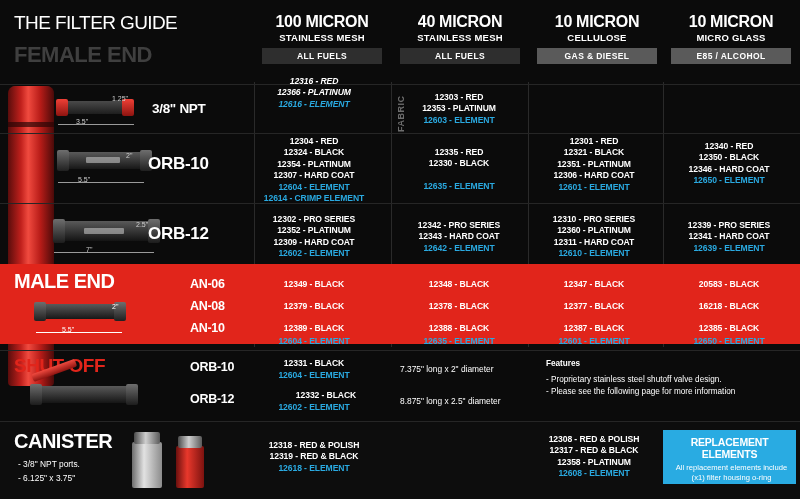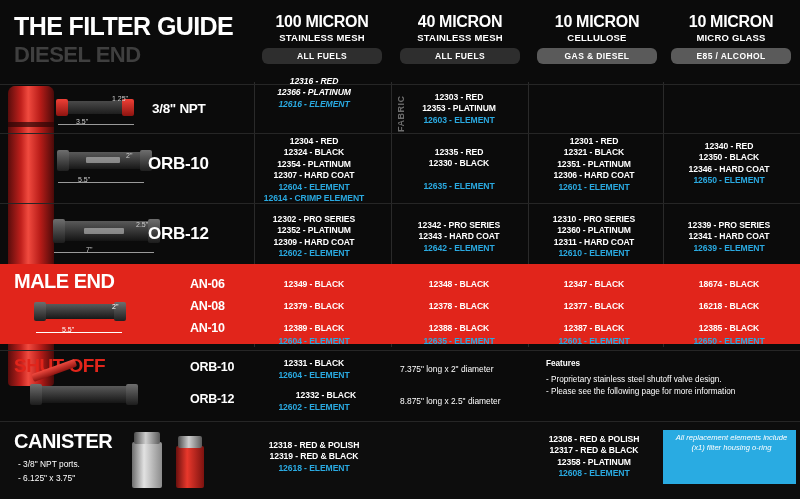--- a/index.html
+++ b/index.html
@@ -4,30 +4,30 @@
 <style>
   html,body{margin:0;padding:0;background:#000;}
   body{width:800px;height:499px;overflow:hidden;
        font-family:"Liberation Sans",sans-serif;color:#fff;}
   .page{position:relative;width:800px;height:499px;background:#0b0b0b;}
   .blue{color:#2aa9e0;}
   .wht{color:#ffffff;}
 
   
   .hdr{position:absolute;left:0;top:0;width:800px;height:78px;}
-  .title{position:absolute;left:14px;top:12px;font-size:25px;font-weight:bold;
+  .title{position:absolute;left:14px;top:12px;font-size:19px;font-weight:normal;
          letter-spacing:-.6px;}
   .subtitle{position:absolute;left:14px;top:42px;font-size:22px;font-weight:bold;
             color:#3f3f3f;letter-spacing:-.5px;}
 
   .colhead{position:absolute;top:14px;text-align:center;}
   .colhead .n{font-size:16px;font-weight:bold;letter-spacing:-.3px;line-height:16px;}
   .colhead .s{font-size:9.5px;font-weight:bold;letter-spacing:.2px;margin-top:2px;}
   .colhead .tag{margin-top:5px;font-size:8.5px;font-weight:bold;letter-spacing:.4px;
-      padding:3px 0;color:#fff;border-radius:6px;}
+      padding:3px 0;color:#fff;}
   .tag.dark{background:#2e2e2e;}
   .tag.grey{background:#5a5a5a;}
 
   
   .rowline{position:absolute;left:0;width:800px;height:1px;background:#262626;}
   .vline{position:absolute;width:1px;background:#2a2a2a;}
 
   .rowlabel{position:absolute;font-weight:bold;letter-spacing:-.3px;}
 
   .cell{position:absolute;font-size:8.6px;line-height:11.4px;font-weight:bold;
@@ -39,21 +39,21 @@
   .shuthdr{position:absolute;font-size:19px;font-weight:bold;color:#e1251b;letter-spacing:-.5px;}
 
   
   .canband{position:absolute;left:0;width:800px;background:#0d0d0d;}
   .canhdr{position:absolute;font-size:20px;font-weight:bold;letter-spacing:-.5px;}
 
   .feat{position:absolute;font-size:8.2px;line-height:12px;color:#fff;}
 
   .repl{position:absolute;background:#29abe2;color:#fff;text-align:center;}
   .repl .t{font-size:10.5px;font-weight:bold;letter-spacing:-.2px;padding-top:6px;}
-  .repl .d{font-size:7.6px;line-height:10px;padding:3px 4px 6px 8px;font-style:italic;}
+  .repl .d{font-size:7.6px;line-height:10px;padding:3px 4px 6px 8px;}
 
   
   .bottle{position:absolute;left:8px;top:86px;width:46px;height:300px;
           background:linear-gradient(90deg,#5a0d0c 0%,#c0201c 28%,#f04a3f 44%,#b81c18 70%,#4a0a09 100%);
           border-radius:8px 8px 4px 4px;}
   .bottle:after{content:"";position:absolute;left:0;top:36px;width:46px;height:5px;
           background:#2a0605;opacity:.7;}
   .cap{position:absolute;left:8px;top:86px;width:46px;height:16px;
        background:linear-gradient(90deg,#3b0807,#e04f43 45%,#3b0807);border-radius:7px 7px 0 0;}
 
@@ -67,21 +67,21 @@
 
   .smallnote{position:absolute;font-size:8.4px;color:#fff;line-height:12px;}
 </style>
 </head>
 <body>
 
 <div class="page">
 
   <div class="hdr">
     <div class="title">THE FILTER GUIDE</div>
-    <div class="subtitle">DIESEL END</div>
+    <div class="subtitle">FEMALE END</div>
 
     <div class="colhead" style="left:262px;width:120px;">
       <div class="n">100 MICRON</div>
       <div class="s">STAINLESS MESH</div>
       <div class="tag dark">ALL FUELS</div>
     </div>
     <div class="colhead" style="left:400px;width:120px;text-align:center;">
       <div class="n">40 MICRON</div>
       <div class="s">STAINLESS MESH</div>
       <div class="tag dark">ALL FUELS</div>
@@ -237,21 +237,21 @@
   <div class="dimtxt" style="left:62px;top:326px;color:#fff;">5.5"</div>
   <div class="dimline" style="left:36px;top:332px;width:86px;background:#fff;"></div>
 
   <div class="rowlabel" style="left:190px;top:277px;font-size:12.5px;">AN-06</div>
   <div class="rowlabel" style="left:190px;top:299px;font-size:12.5px;">AN-08</div>
   <div class="rowlabel" style="left:190px;top:321px;font-size:12.5px;">AN-10</div>
 
   <div class="cell" style="left:255px;top:279px;">12349 - BLACK</div>
   <div class="cell" style="left:400px;top:279px;">12348 - BLACK</div>
   <div class="cell" style="left:535px;top:279px;">12347 - BLACK</div>
-  <div class="cell" style="left:670px;top:279px;">18674 - BLACK</div>
+  <div class="cell" style="left:670px;top:279px;">20583 - BLACK</div>
 
   <div class="cell" style="left:255px;top:301px;">12379 - BLACK</div>
   <div class="cell" style="left:400px;top:301px;">12378 - BLACK</div>
   <div class="cell" style="left:535px;top:301px;">12377 - BLACK</div>
   <div class="cell" style="left:670px;top:301px;">16218 - BLACK</div>
 
   <div class="cell" style="left:255px;top:323px;">12389 - BLACK</div>
   <div class="cell" style="left:400px;top:323px;">12388 - BLACK</div>
   <div class="cell" style="left:535px;top:323px;">12387 - BLACK</div>
   <div class="cell" style="left:670px;top:323px;">12385 - BLACK</div>
@@ -318,16 +318,17 @@
     <div class="blue">12618 - ELEMENT</div>
   </div>
   <div class="cell" style="left:535px;top:434px;">
     <div class="wht">12308 - RED &amp; POLISH</div>
     <div class="wht">12317 - RED &amp; BLACK</div>
     <div class="wht">12358 - PLATINUM</div>
     <div class="blue">12608 - ELEMENT</div>
   </div>
 
   <div class="repl" style="left:663px;top:430px;width:133px;height:54px;">
+    <div class="t">REPLACEMENT ELEMENTS</div>
     <div class="d">All replacement elements include (x1) filter housing o-ring</div>
   </div>
 
 </div>
 
 </body></html>

